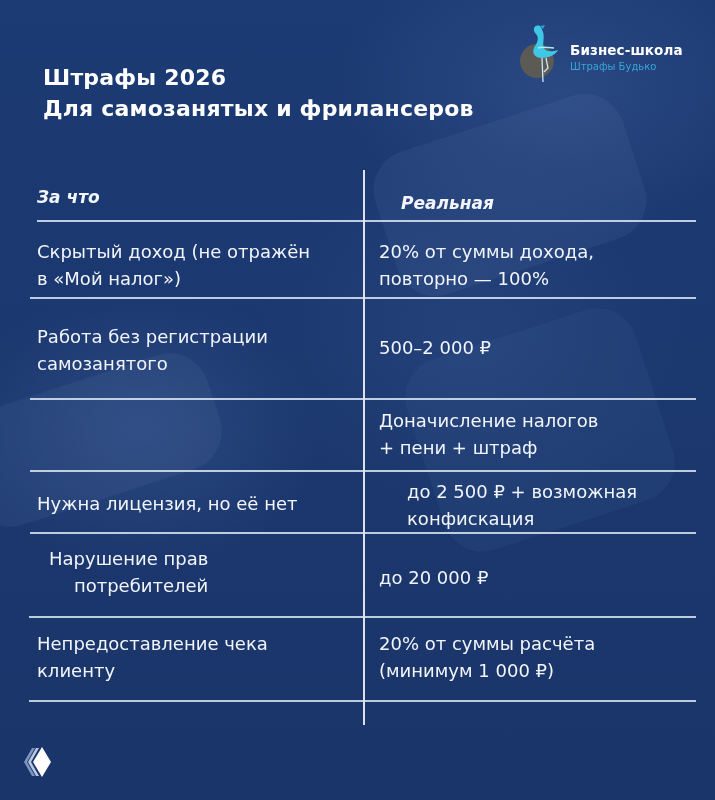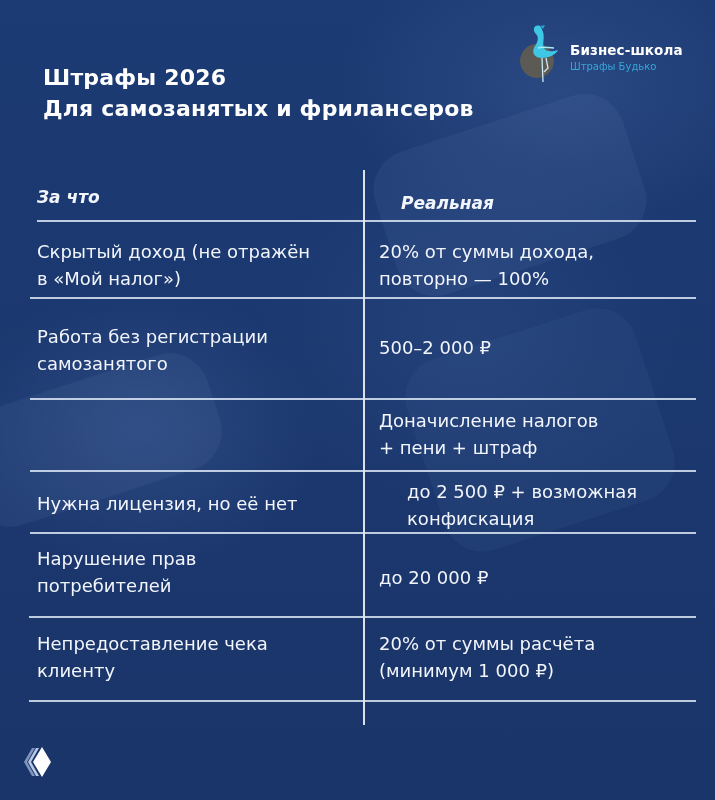--- a/index.html
+++ b/index.html
@@ -111,21 +111,21 @@
 
     <div class="cell" style="left:8px;top:320px;">
       <div>Нужна лицензия, но её нет</div>
     </div>
     <div class="cell" style="left:350px;top:308px;margin-left:28px;">
       <div>до 2 500 ₽ + возможная</div>
       <div>конфискация</div>
     </div>
     <div class="hline" style="left:1px;top:362px;width:666px;"></div>
 
-    <div class="cell" style="left:8px;top:375px;">
+    <div class="cell" style="left:20px;top:375px;text-align:right;">
       <div>Нарушение прав</div>
       <div>потребителей</div>
     </div>
     <div class="cell" style="left:350px;top:394px;text-align:center;">
       <div>до 20 000 ₽</div>
     </div>
     <div class="hline" style="left:0px;top:446px;width:667px;"></div>
 
     <div class="cell" style="left:8px;top:460px;">
       <div>Непредоставление чека</div>

